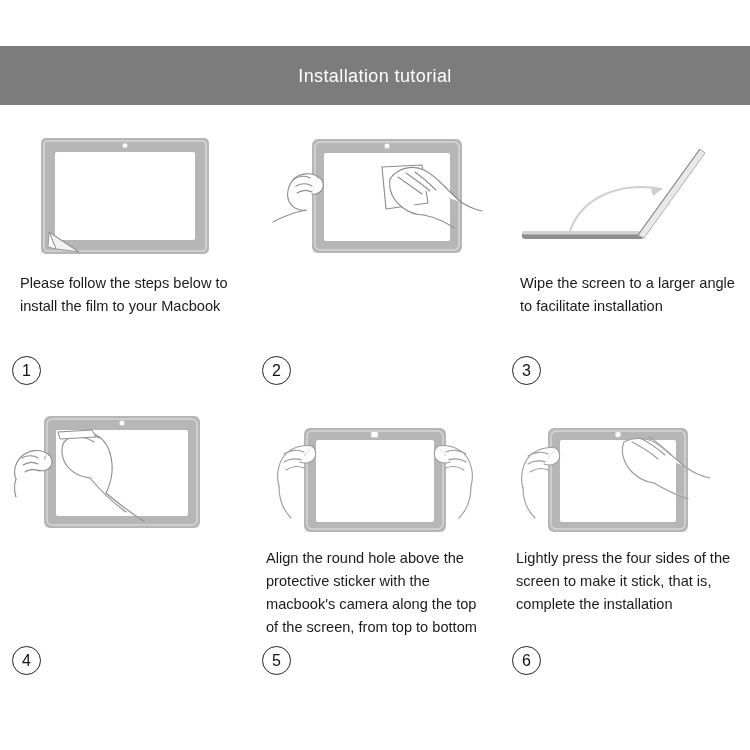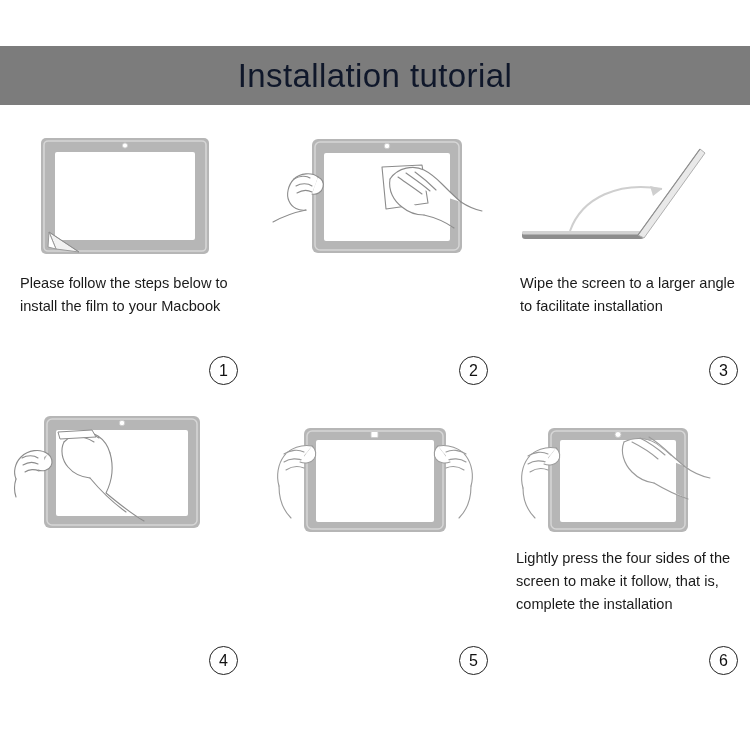--- a/index.html
+++ b/index.html
@@ -28,22 +28,22 @@
     left: 0;
     top: 46px;
     width: 750px;
     height: 59px;
     background: #7c7c7c;
     display: flex;
     align-items: center;
     justify-content: center;
   }
   .banner-title {
-    color: #0f172a;
-    font-size: 33px;
+    color: #ffffff;
+    font-size: 18px;
     font-weight: 400;
     letter-spacing: 0.4px;
     line-height: 1;
     text-align: center;
   }
 
   
   .grid {
     position: absolute;
     left: 0;
@@ -51,21 +51,21 @@
     width: 750px;
     display: flex;
     flex-wrap: wrap;
   }
   .cell {
     width: 250px;
     box-sizing: border-box;
     padding: 0 12px;
     display: flex;
     flex-direction: column;
-    align-items: flex-end;
+    align-items: flex-start;
   }
   .row-1 .cell { height: 275px; }
   .row-2 .cell { height: 290px; }
   .grid-row { display: flex; width: 750px; }
 
   .art {
     width: 226px;
     height: 140px;
     position: relative;
     display: flex;
@@ -242,20 +242,21 @@
             <g fill="#ffffff" stroke="#9a9a9a" stroke-width="1.1" stroke-linejoin="round" stroke-linecap="round">
               <path d="M176 40 c10 -2 22 2 28 10 c6 8 8 20 5 30"></path>
               <path d="M209 80 c0 12 -4 24 -12 32"></path>
               <path d="M204 48 c-6 -4 -14 -5 -20 -2"></path>
               <path d="M204 56 c-6 -4 -14 -4 -20 -1"></path>
               <path d="M202 64 c-6 -4 -13 -4 -18 -2"></path>
               <path d="M176 40 c-4 3 -5 9 -2 13 c3 4 9 5 14 3"></path>
             </g>
           </svg>
         </div>
+        <div class="caption">Align the round hole above the protective sticker with the macbook's camera along the top of the screen, from top to bottom</div>
         <div class="badge">5</div>
       </div>
 
       <div class="cell cell-6">
         <div class="art">
           <svg width="226" height="130" viewBox="0 0 226 130">
             <rect x="36" y="22" width="140" height="104" rx="6" fill="#b6b6b6"></rect>
             <rect x="39" y="25" width="134" height="98" rx="5" fill="none" stroke="#d6d6d6" stroke-width="1.5"></rect>
             <rect x="48" y="34" width="116" height="82" rx="2" fill="#ffffff"></rect>
             <circle cx="106" cy="28.5" r="3" fill="#ffffff" stroke="#c9c9c9" stroke-width="1"></circle>
@@ -273,18 +274,18 @@
               <path d="M112 36 c12 -6 26 -4 36 4 c8 6 16 13 24 20"></path>
               <path d="M172 60 c8 6 16 10 26 12"></path>
               <path d="M112 36 c-4 10 0 22 8 30 c6 6 14 10 22 11"></path>
               <path d="M142 77 c10 6 22 12 34 16"></path>
               <path d="M120 36 c8 4 18 10 26 17"></path>
               <path d="M128 32 c8 4 17 10 25 17"></path>
               <path d="M137 31 c8 5 15 11 22 18"></path>
             </g>
           </svg>
         </div>
-        <div class="caption">Lightly press the four sides of the screen to make it follow, that is, complete the installation</div>
+        <div class="caption">Lightly press the four sides of the screen to make it stick, that is, complete the installation</div>
         <div class="badge">6</div>
       </div>
     </div>
   </div>
 </div>
 
 </body></html>

